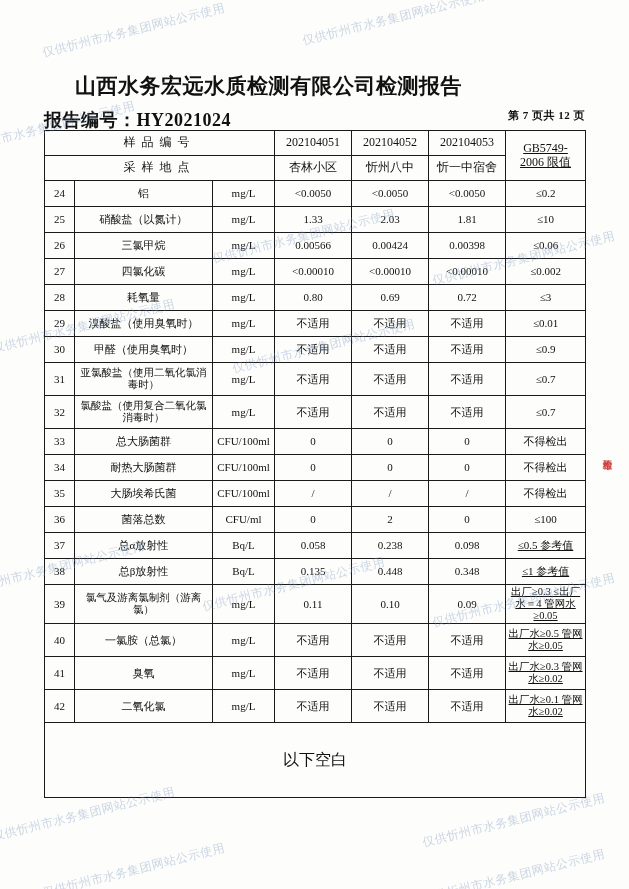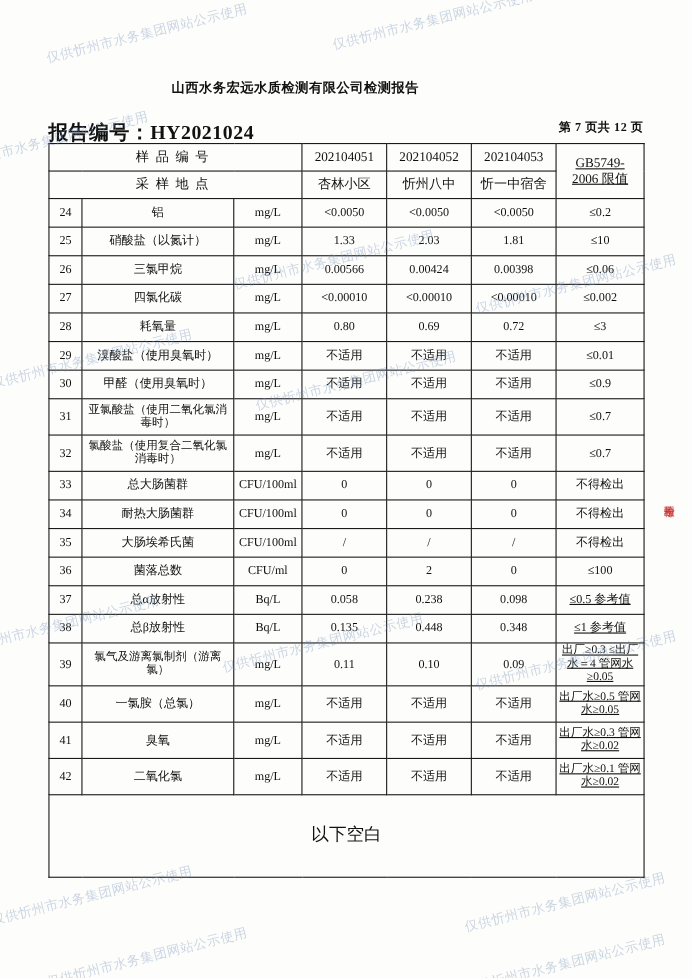--- a/index.html
+++ b/index.html
@@ -36,21 +36,21 @@
     white-space: nowrap;
     transform: rotate(-14deg);
     letter-spacing: 0.5px;
   }
   .doc-title {
     position: absolute;
     top: 72px;
     left: 0;
     width: 537px;
     text-align: center;
-    font-size: 12px;
+    font-size: 21px;
     font-weight: bold;
     letter-spacing: 0.5px;
   }
   .report-no {
     position: absolute;
     top: 108px;
     left: 44px;
     font-size: 18px;
     font-weight: bold;
     letter-spacing: 0.5px;

